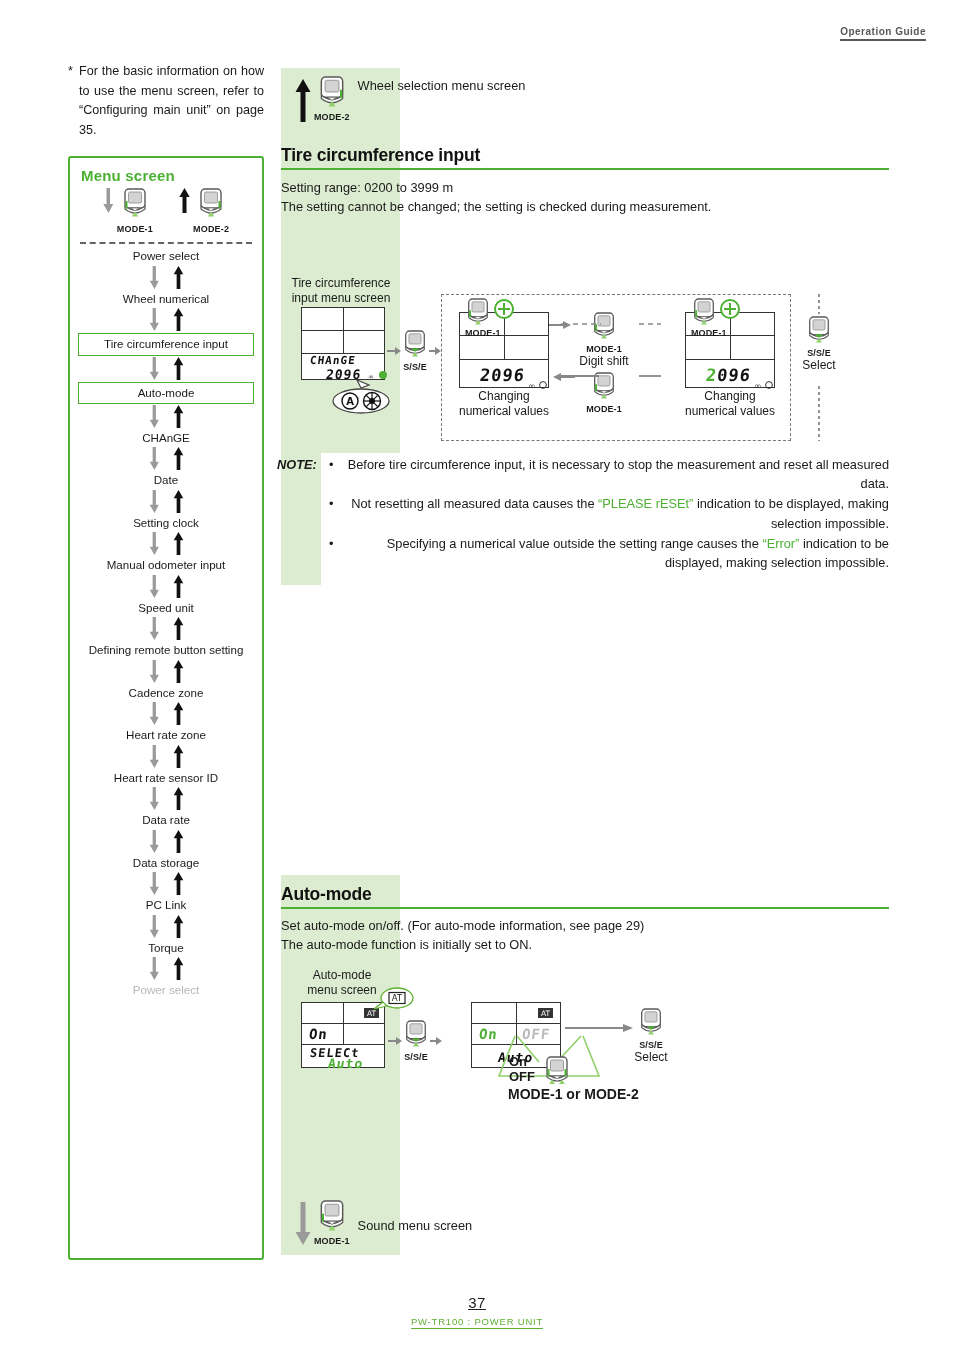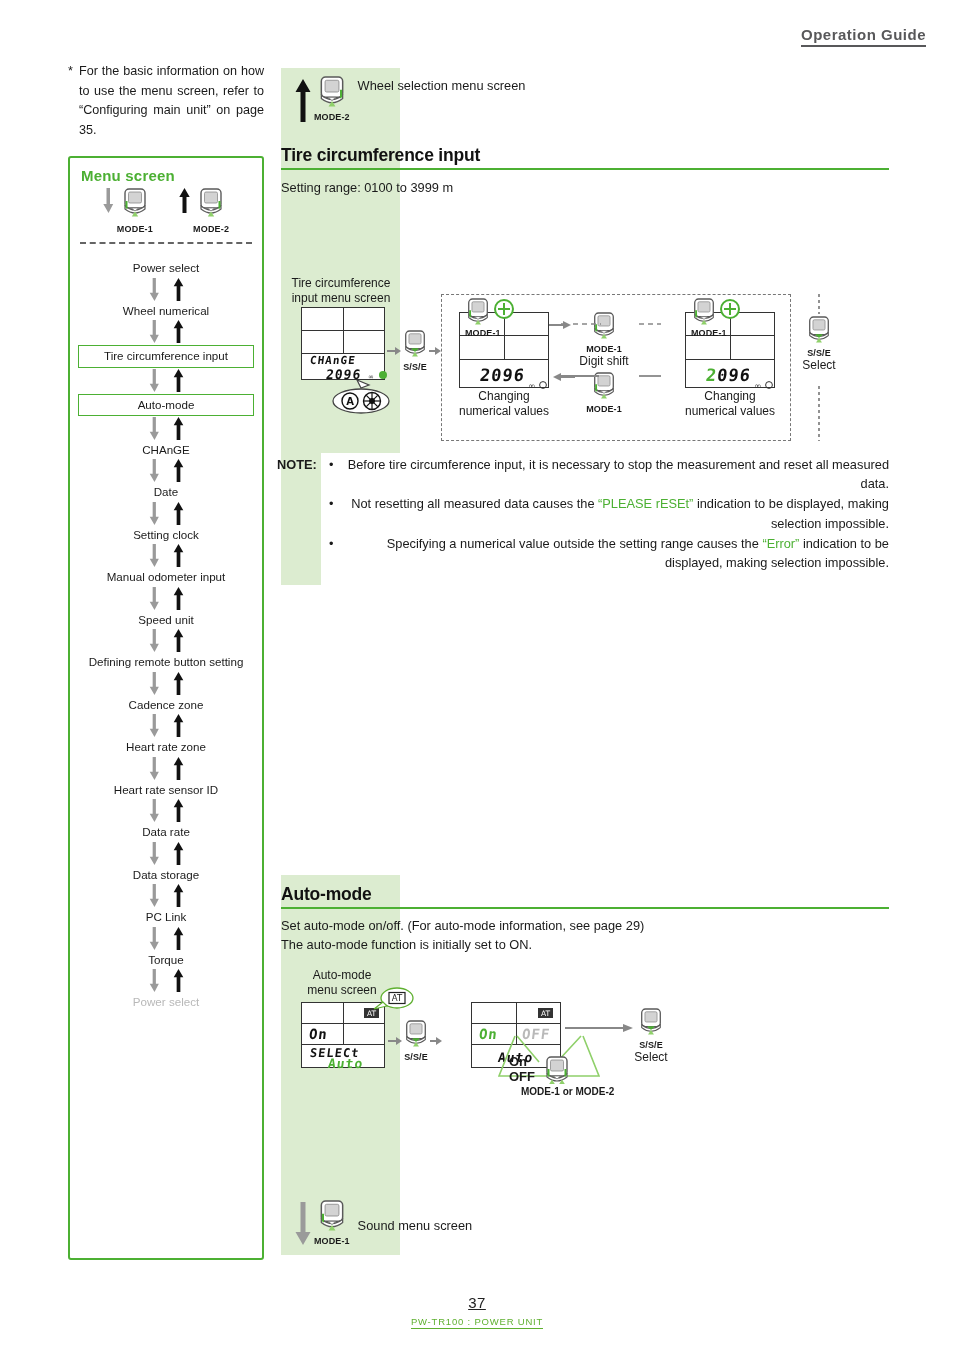--- a/index.html
+++ b/index.html
@@ -9,21 +9,21 @@
     background: #ffffff;
     font-family: "Liberation Sans", sans-serif;
     color: #1a1a1a;
     position: relative;
     overflow: hidden;
   }
 
   
   .page-header {
     position: absolute; top: 26px; right: 28px;
-    font-size: 15px; font-weight: bold; letter-spacing: .5px;
+    font-size: 10px; font-weight: bold; letter-spacing: .5px;
     color: #58585a;
     border-bottom: 2px solid #58585a;
     padding-bottom: 2px;
   }
 
   
   .footer {
     position:absolute; left:0; right:0; bottom: 22px;
     text-align:center;
   }
@@ -62,21 +62,21 @@
   }
   .mode-cell { display:flex; flex-direction:column; align-items:center; }
 
   .dash-sep {
     margin: 8px 2px 2px 2px;
     border-top: 2px dashed #4a4a4a;
     height:0;
     opacity:.85;
   }
 
-  .menu-list { margin-top: 16px; }
+  .menu-list { margin-top: 4px; }
   .menu-item {
     text-align:center; font-size:11.6px; color:#1a1a1a; padding:1px 0;
     line-height:1.25;
   }
   .menu-item.boxed {
     border:1.6px solid #4cb033; padding:3px 0; margin: 0 0px;
   }
   .menu-item.dim { color:#b8b8b8; }
   .arrows-pair {
     display:flex; justify-content:center; align-items:center; gap:13px;
@@ -92,21 +92,21 @@
 
   .greenpanel { position:absolute; background:#dcecd0; }
 
   .sec-h {
     font-size:17.5px; font-weight:bold; color:#111; letter-spacing:-.2px;
     border-bottom: 2.5px solid #4cb033; padding-bottom:2px;
   }
   .body-txt { font-size:12.8px; line-height:1.5; color:#1a1a1a; }
 
   .note-block { display:flex; font-size:12.8px; line-height:1.5; }
-  .note-label { font-weight:bold; width:52px; flex:none; }
+  .note-label { font-weight:bold; width:52px; flex:none;font-style:italic; }
   .note-items { flex:1; }
   .note-li { display:flex; margin-bottom:1px; }
   .note-li .bul { width:13px; flex:none; }
   .note-li .txt { flex:1;text-align:right; }
   .grn { color:#4cb033; }
 
   
   .lcd {
     border:1.6px solid #333; background:#fff; position:relative;
   }
@@ -445,21 +445,22 @@
       <span class="dev-lbl">MODE-2</span>
     </div>
     <span style="font-size:12.8px; margin-top:2px;">Wheel selection menu screen</span>
   </div>
 
   <div class="sec-h abs" style="left:0px; top:145px; width:608px;">
     <span>Tire circumference input</span>
   </div>
 
   <div class="abs body-txt" style="left:0px; top:178px; width:610px;">
-    <div>Setting range: 0100 to 3999 m</div>
+    <div>Setting range: 0200 to 3999 m</div>
+    <div>The setting cannot be changed; the setting is checked during measurement.</div>
   </div>
 
   <div class="abs" style="left:0px; top:276px; width:620px; height:170px;">
 
     <div class="cap abs" style="left:8px; top:0px; width:104px;">
       <div>Tire circumference</div>
       <div>input menu screen</div>
     </div>
 
     <div class="lcd abs" style="left:20px; top:31px; width:84px; height:73px;">
@@ -750,21 +751,21 @@
           <rect x="7.5" y="4" width="13" height="11" rx="1.5" fill="#d3d3d3" stroke="#8a8a8a" stroke-width=".8"></rect>
           <path d="M4 18 q10 8 20 0 v3 q-10 8 -20 0 z" fill="#fff" stroke="#5a5a5a" stroke-width="1.2"></path>
           <path d="M4.5 13 v6 q0 2 2 2 v-8 z" fill="#4cb033"></path>
           <path d="M23.5 13 v6 q0 2 -2 2 v-8 z" fill="#4cb033"></path>
           <path d="M10.5 20 h7 l-3.5 3 z" fill="#fff" stroke="#7a7a7a" stroke-width=".8"></path>
           <path d="M9 23.5 l2.8 4.5 h-5.6 z" fill="#8fd06a"></path>
           <path d="M19 23.5 l2.8 4.5 h-5.6 z" fill="#8fd06a"></path>
         </svg>
       </span>
     </div>
-    <div class="abs" style="left:240px; top:118px; font-size:10px; font-weight:bold; white-space:nowrap;">MODE-1 or MODE-2</div>
+    <div class="abs" style="left:227px; top:118px; font-size:14px; font-weight:bold; white-space:nowrap;">MODE-1 or MODE-2</div>
 
     <svg class="abs" style="left:284px; top:56px;" width="70" height="10">
       <path d="M0 3 h58 v-3 l10 4 l-10 4 v-3 h-58 z" fill="#888"></path>
     </svg>
 
     <div class="abs" style="left:340px; top:40px; text-align:center; width:60px;">
       <span>
         <svg width="26" height="28" viewBox="0 0 28 30">
           <rect x="4" y="1" width="20" height="19" rx="4" fill="#fff" stroke="#5a5a5a" stroke-width="1.4"></rect>
           <rect x="7.5" y="4" width="13" height="11" rx="1.5" fill="#d3d3d3" stroke="#8a8a8a" stroke-width=".8"></rect>

